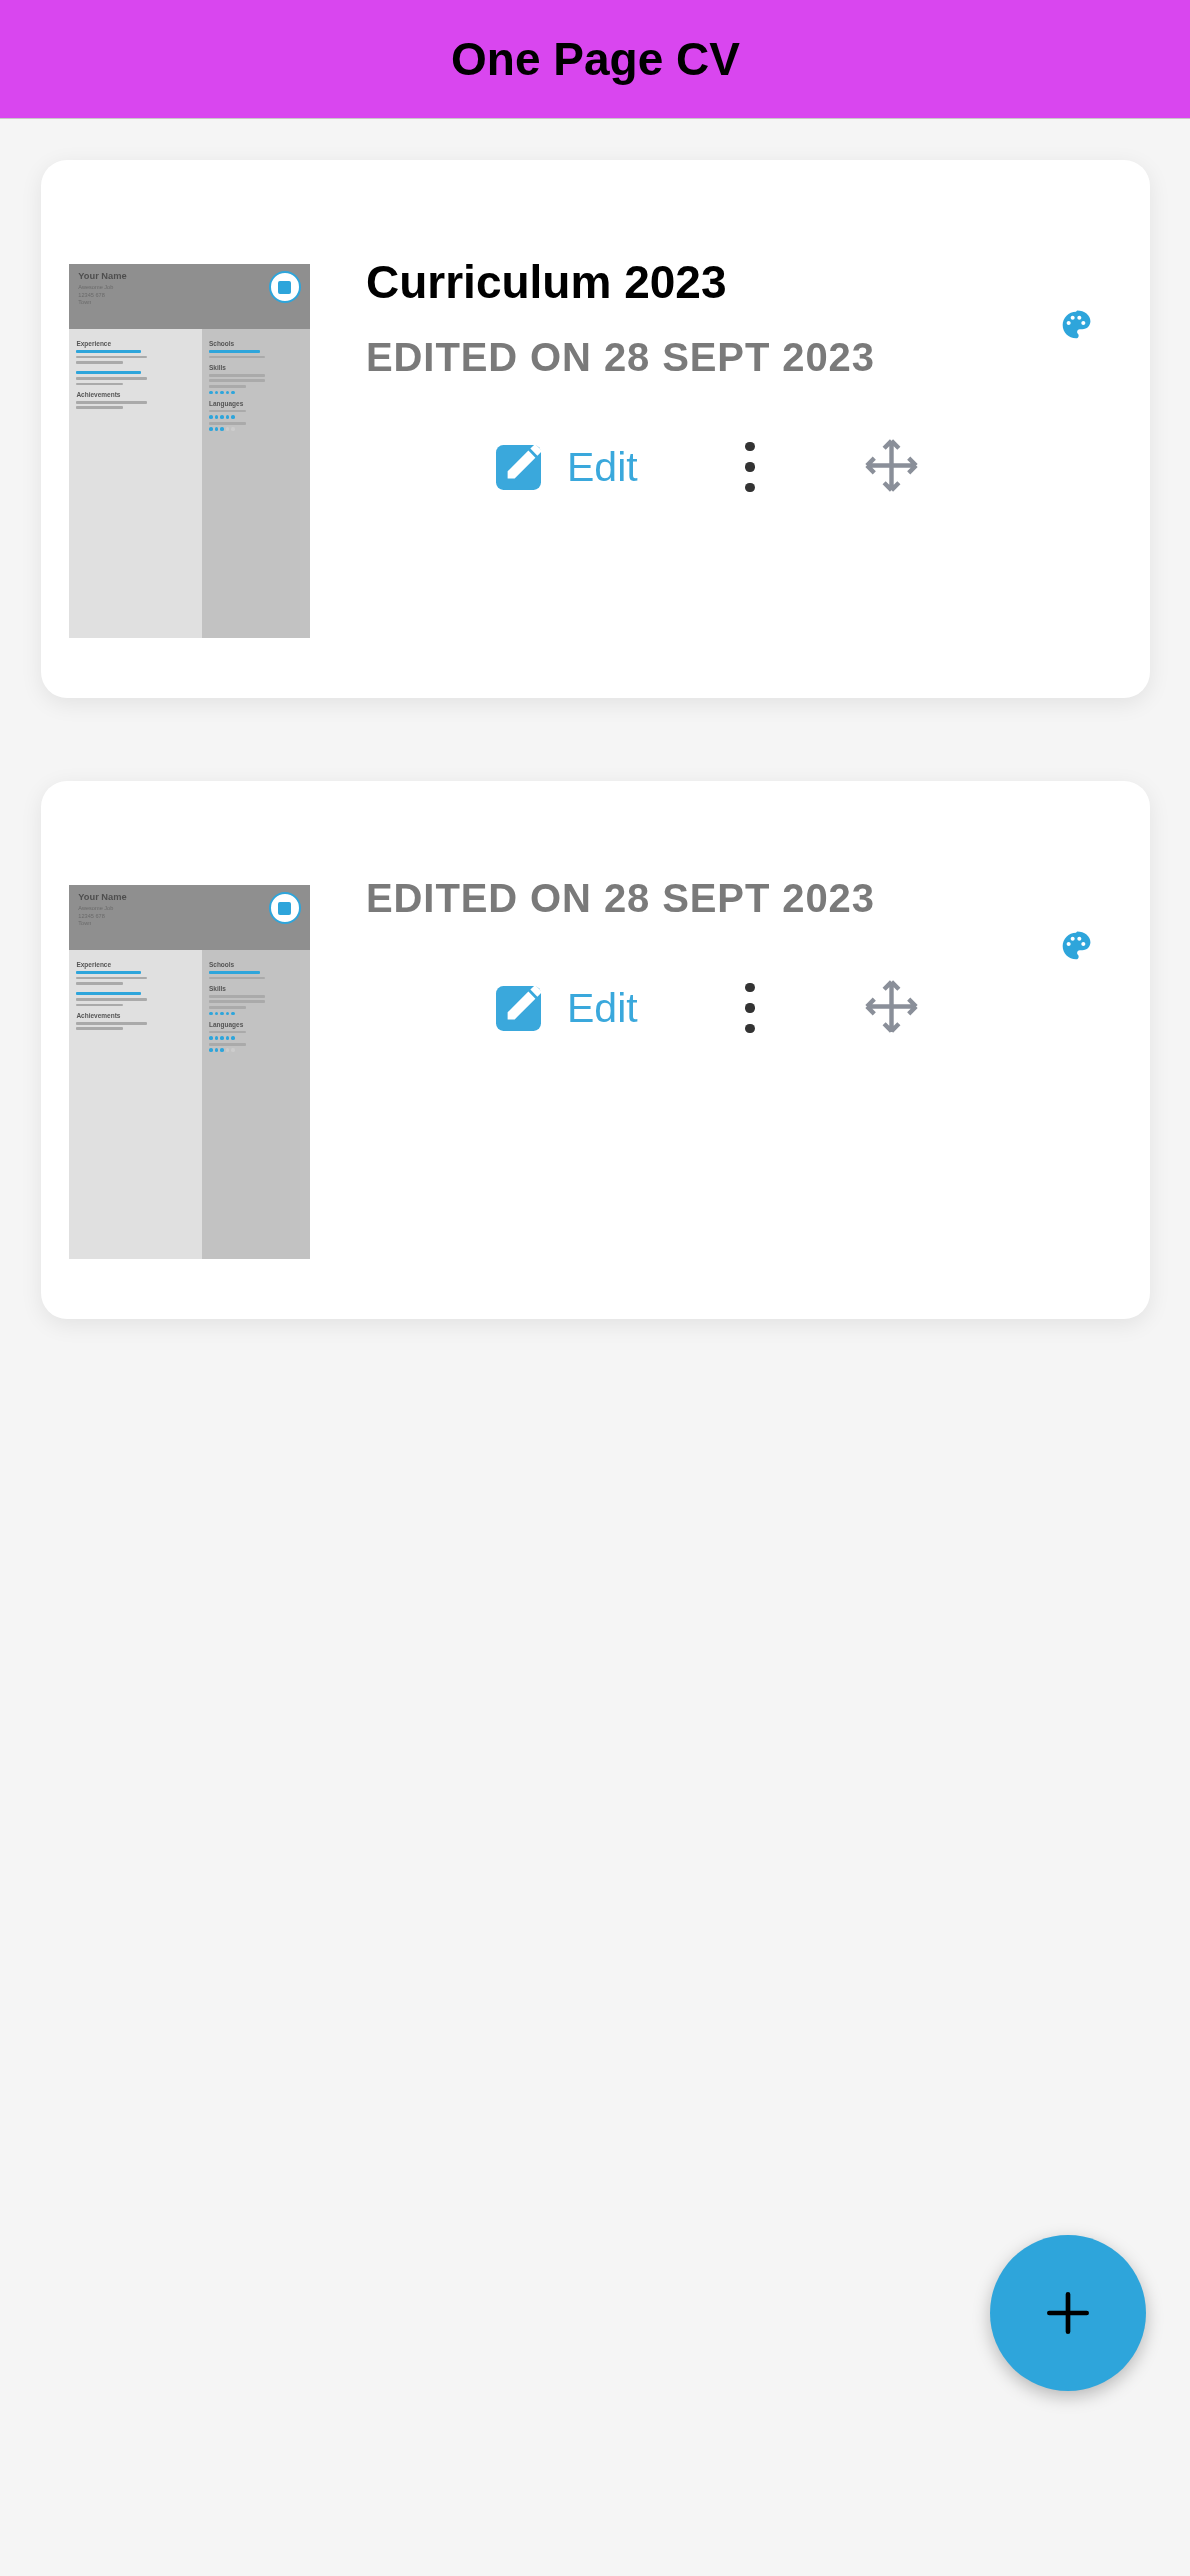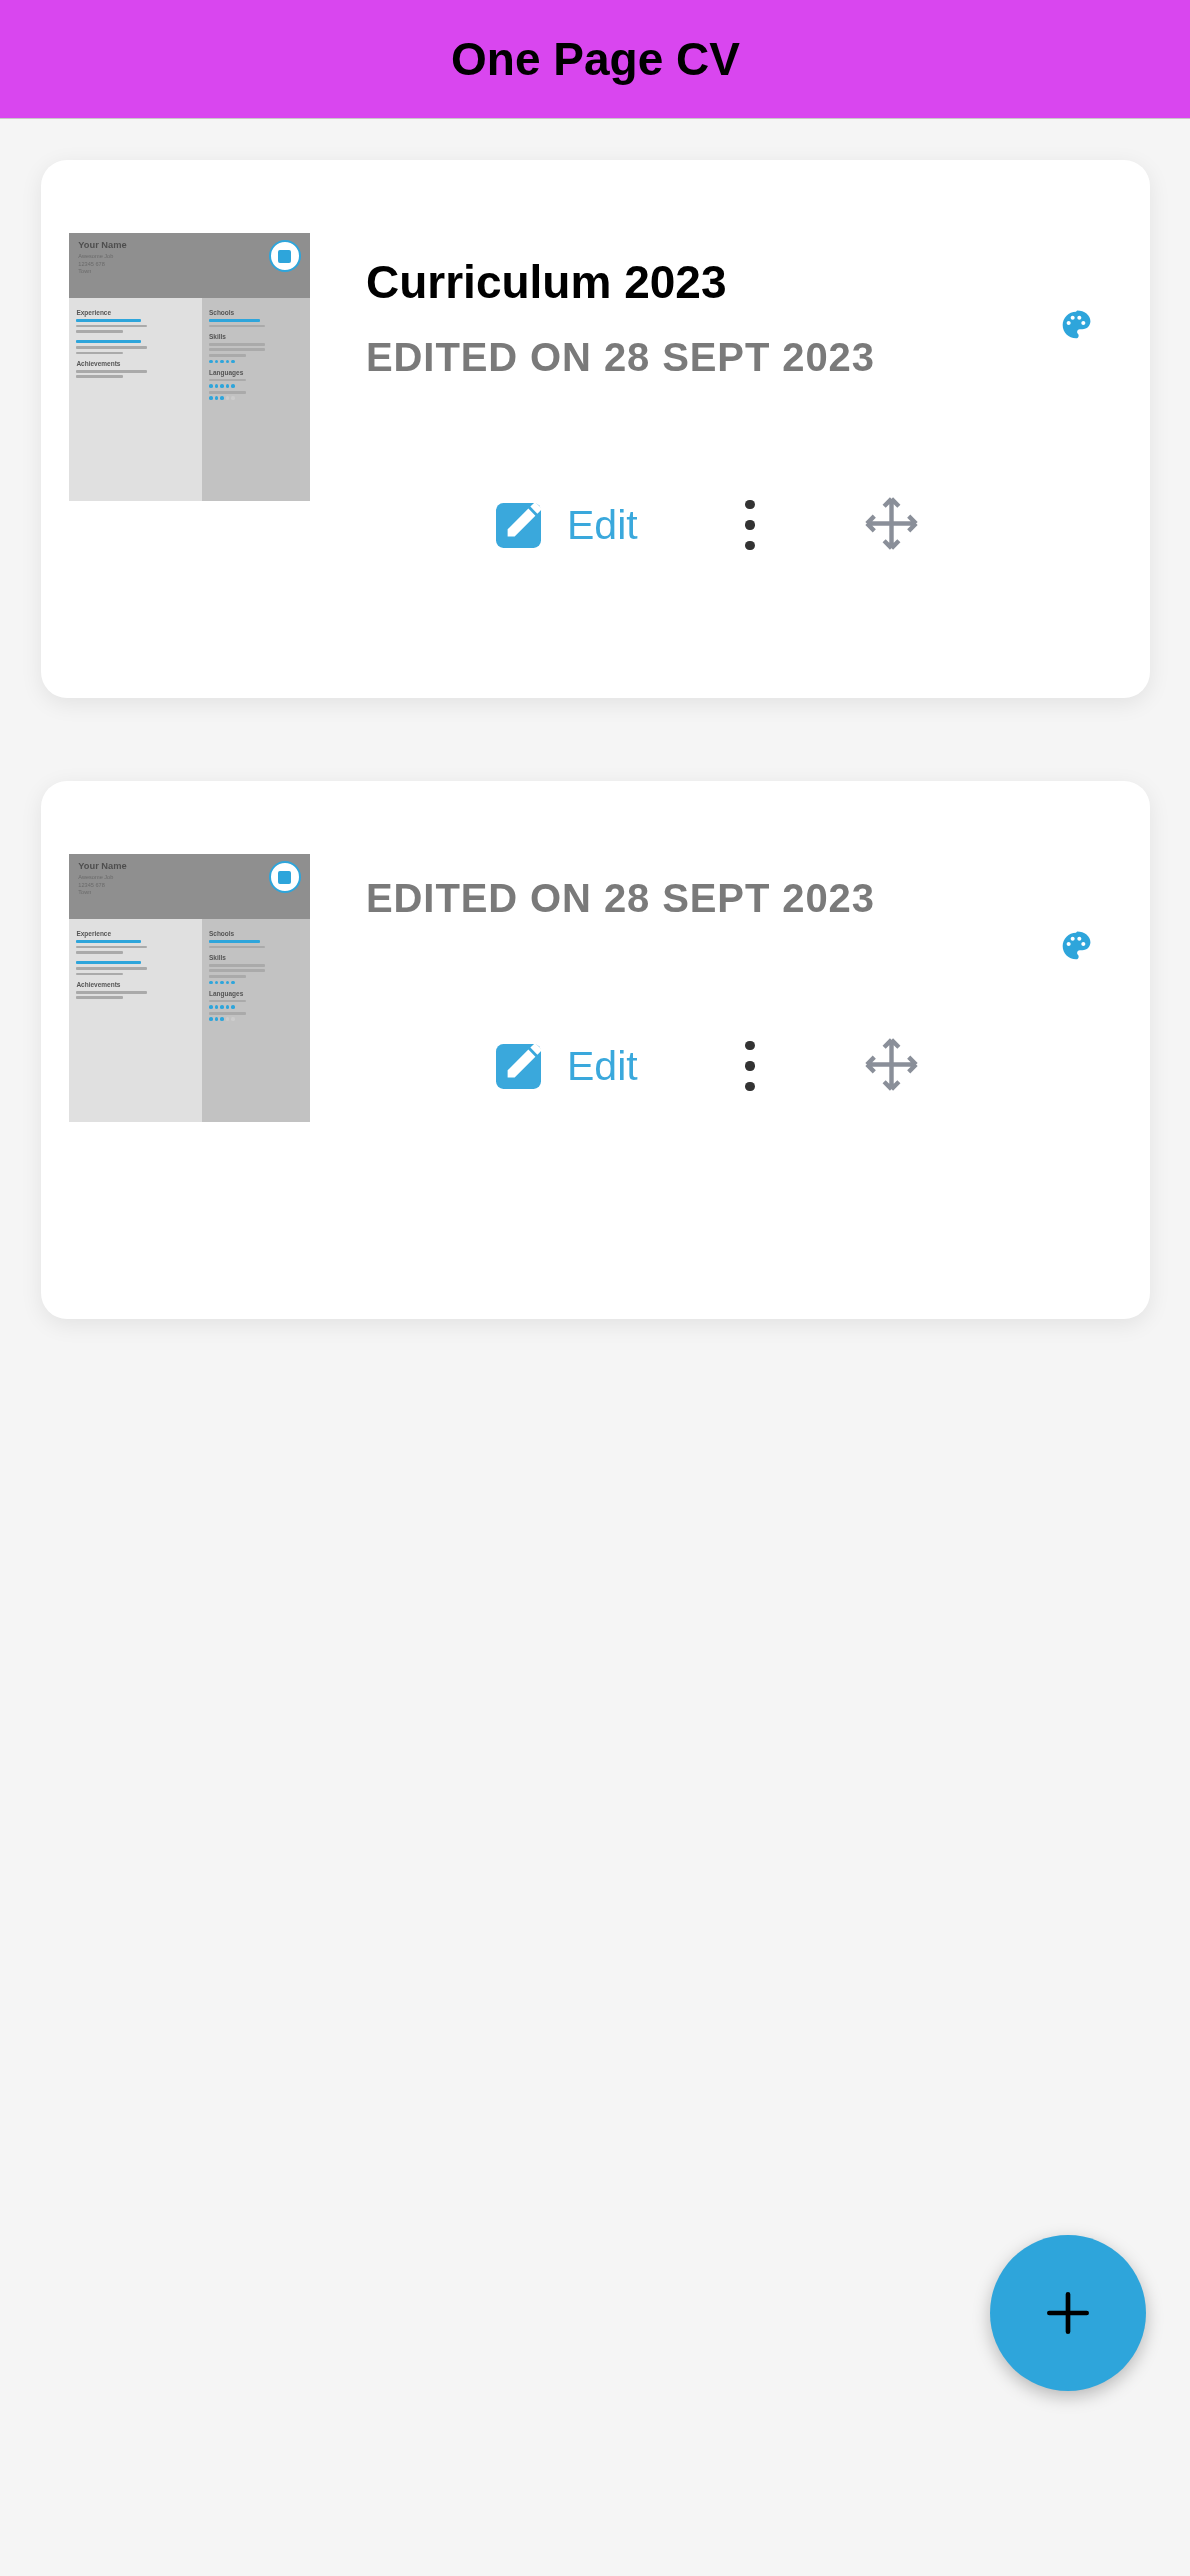--- a/index.html
+++ b/index.html
@@ -32,23 +32,23 @@
     box-shadow: 0 5.6px 22px rgba(0,0,0,0.08);
     padding: 28px 26px 28px 28px;
     display: flex;
     gap: 56px;
     margin-bottom: 83px;
     min-height: 538px;
     position: relative;
   }
   .thumb {
     width: 241px;
-    height: 268px;
+    height: 374px;
     background: #cfcfcf;
-    margin-top: 45px;
+    margin-top: 76px;
     flex-shrink: 0;
     position: relative;
     overflow: hidden;
   }
   .thumb-header {
     height: 65px;
     background: #8f8f8f;
     position: relative;
   }
   .thumb-name {
@@ -99,21 +99,21 @@
   .palette {
     position: absolute;
     top: 121px;
     right: 32px;
     color: #2ea5db;
   }
   .actions {
     display: flex;
     align-items: center;
     gap: 102px;
-    margin-top: 114px;
+    margin-top: 56px;
     padding-left: 130px;
   }
   .edit-btn {
     display: flex;
     align-items: center;
     gap: 26px;
     color: #3aa8dc;
     font-size: 41px;
     font-weight: 400;
     cursor: pointer;

